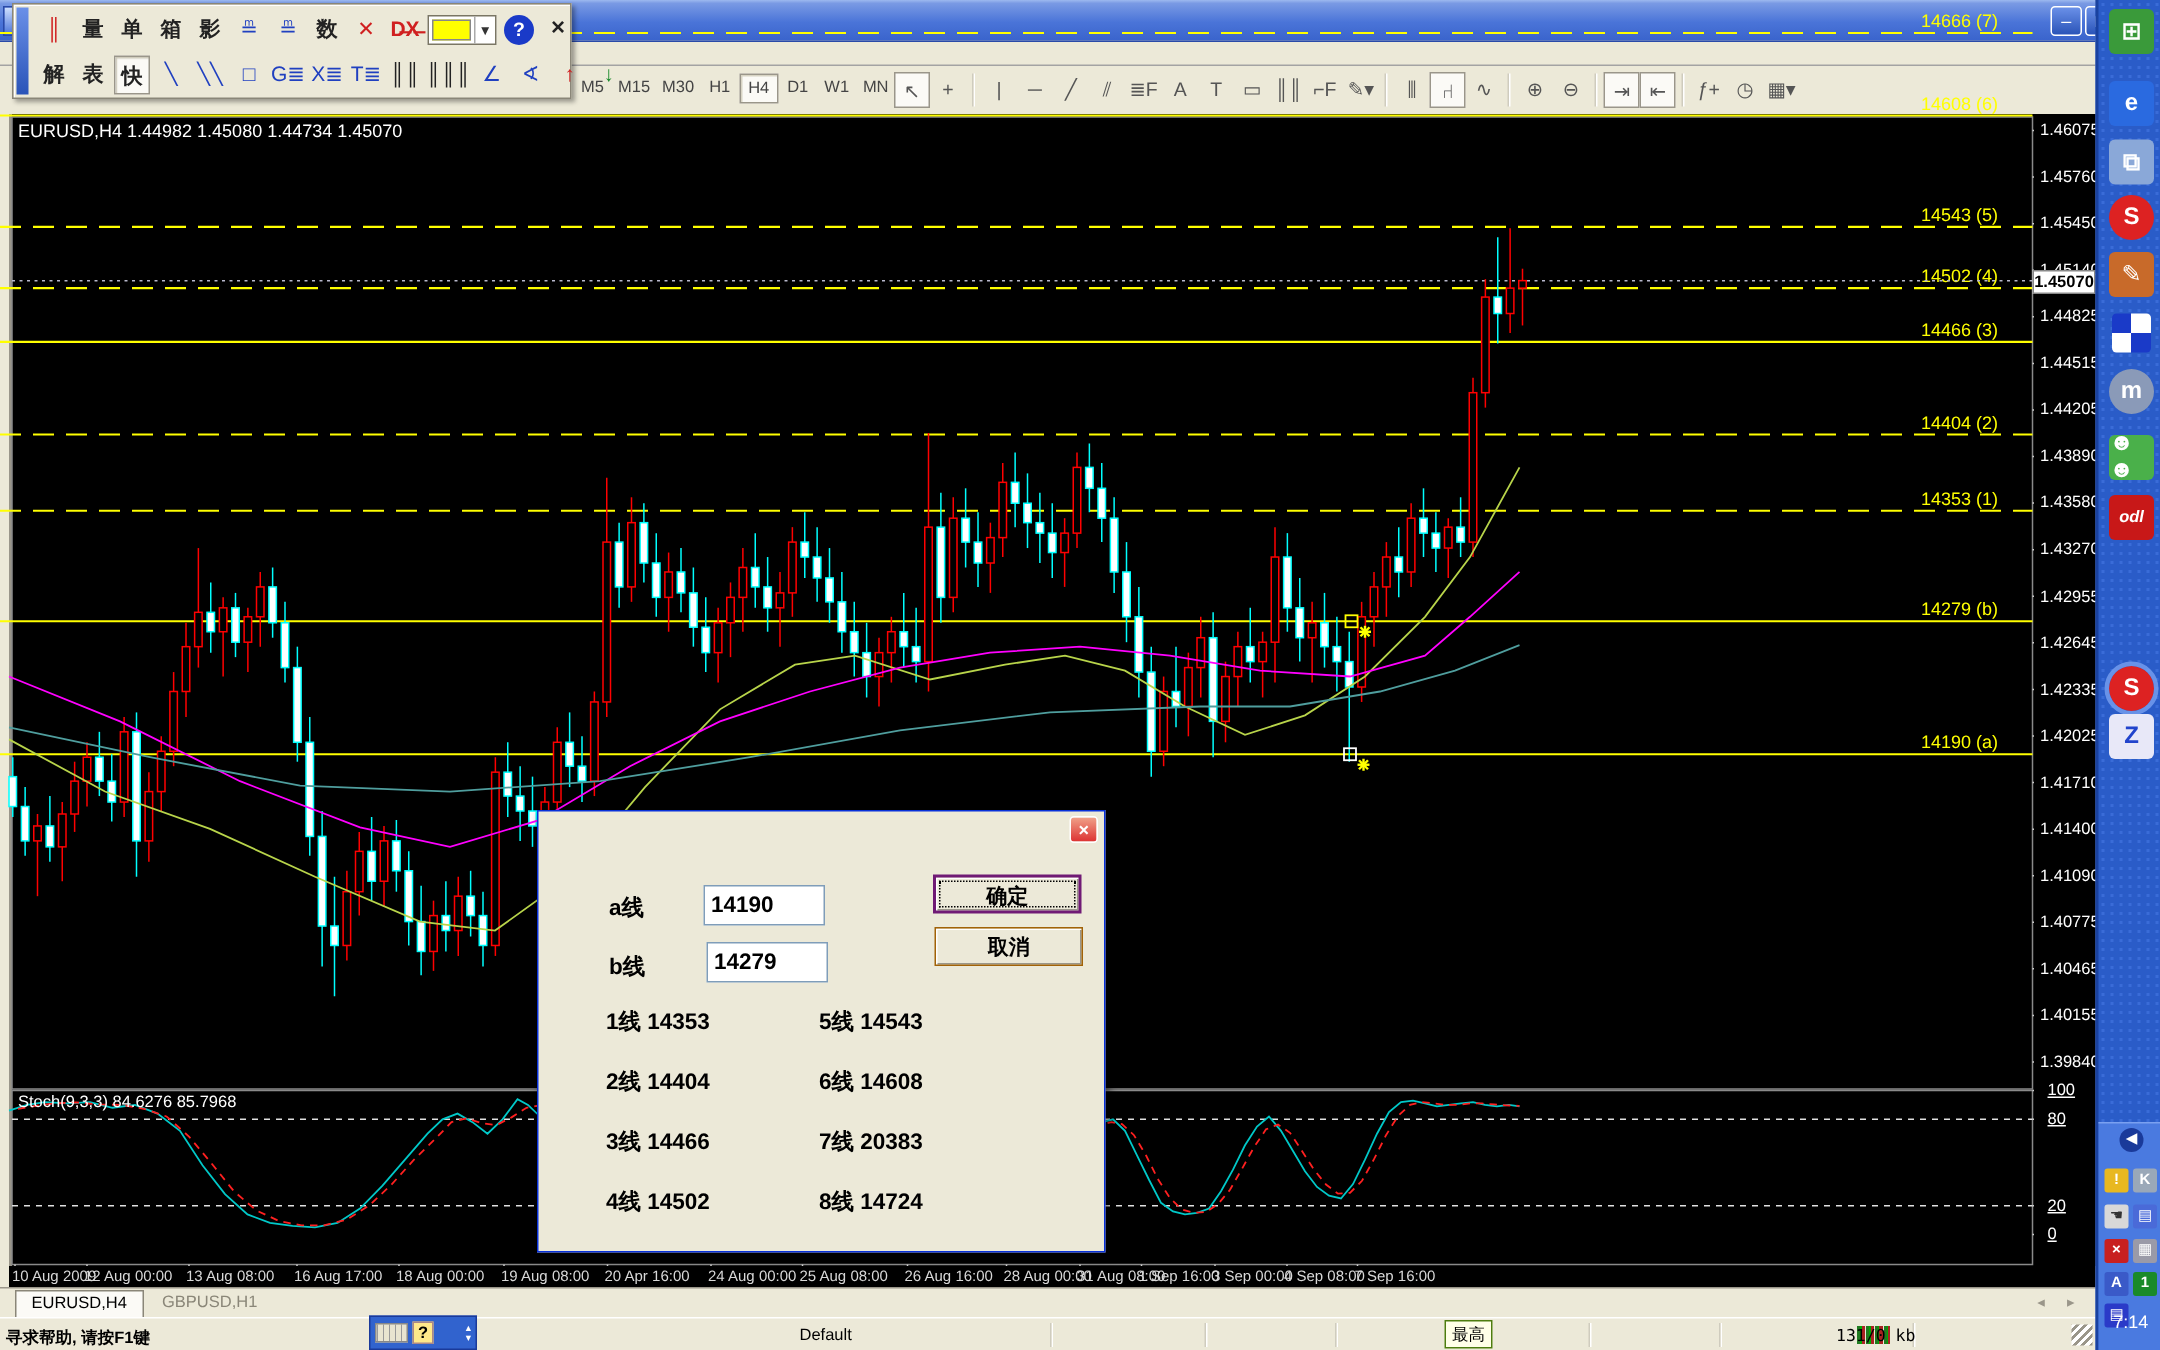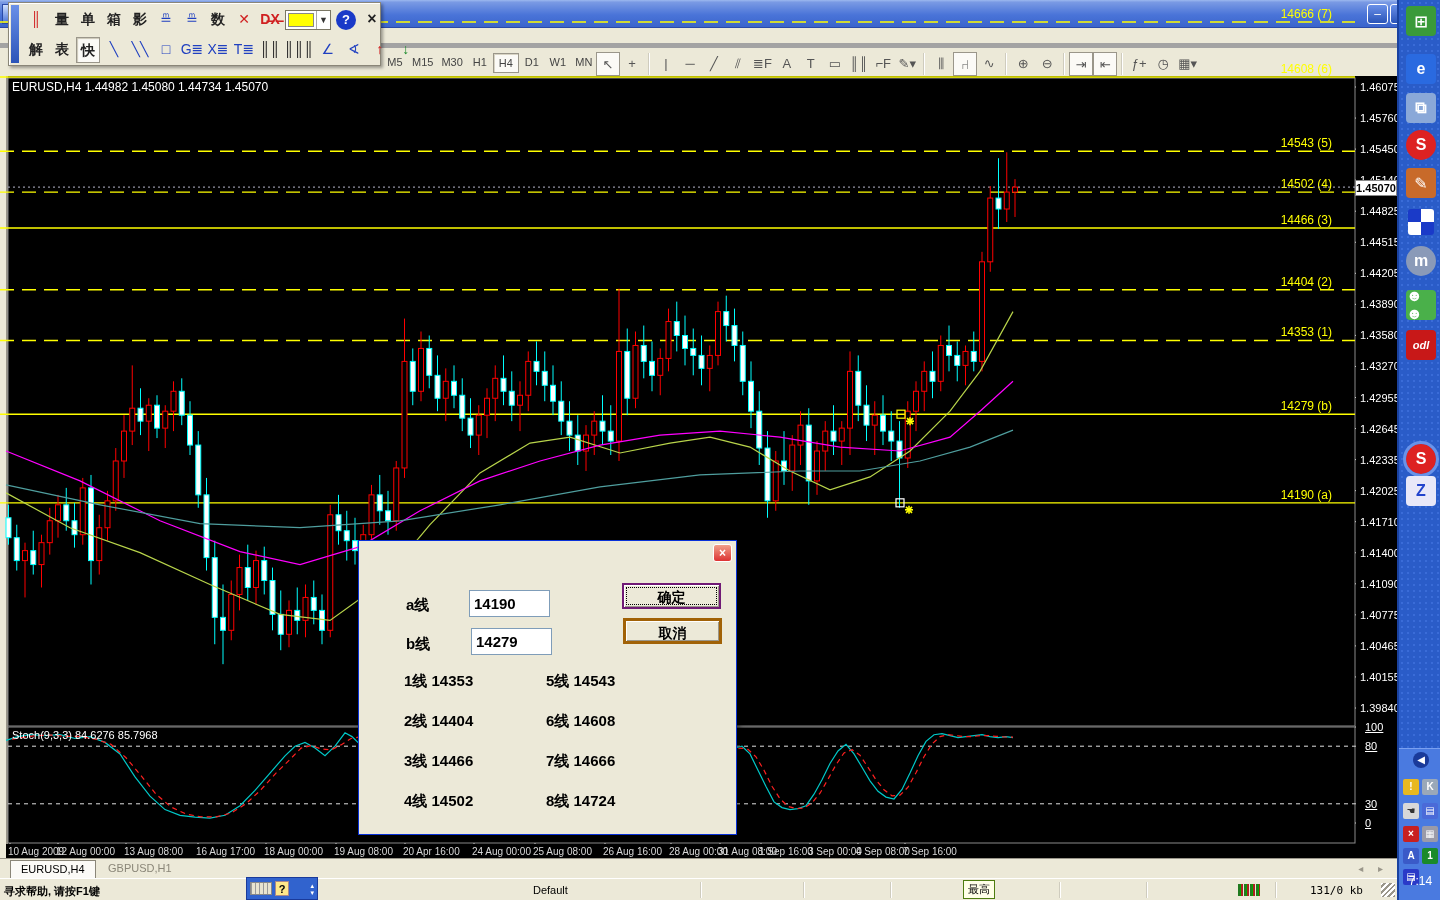--- a/index.html
+++ b/index.html
@@ -15,21 +15,21 @@
     background:linear-gradient(#cfe0ff,#4a74d8); border:1px solid #2a4aa8; }
   .winbtns { position:absolute; right:6px; top:4px; display:flex; gap:2px; z-index:4; }
   .winbtn { width:21px; height:20px; border:1px solid #fff; border-radius:3px;
     color:#fff; font-size:12px; line-height:18px; text-align:center;
     background:linear-gradient(#6a90e8,#2a54b8); }
   .winbtn.close { background:linear-gradient(#f0a088,#cc4028); }
   .menubar { position:absolute; left:0; top:28px; width:1397px; height:15px; background:#ece9d8; }
   .menu-help { position:absolute; left:381px; top:1px; font-size:11px; color:#222; }
   .mdi-btns { position:absolute; right:50px; top:1px; font-size:10px; color:#b8b4a4; letter-spacing:3px; }
   .toolbar { position:absolute; left:0; top:43px; width:1397px; height:34px; background:#ece9d8;
-    border-top:5px solid #a3a3a3;padding-left:46px; }
+    border-top:1px solid #a3a3a3;padding-left:46px; }
   .tf-row { position:absolute; left:382px; top:5px; display:flex; }
   .tfbtn { min-width:26px; padding:3px 4px; font-size:11px; color:#444; text-align:center; }
   .tfbtn.active { background:#fbfaf6; border:1px solid #9a968a; box-shadow:inset 1px 1px 0 #d8d4c4; }
   .tb-sep { width:2px; height:22px; margin:0 4px; border-left:1px solid #cfccbe; border-right:1px solid #fff; }
   .tbbtn { min-width:24px; height:24px; padding:2px 3px; font-size:13px; color:#555;
     text-align:center; line-height:20px; }
   .tbbtn.active { background:#fbfaf6; border:1px solid #9a968a; }
   .main-tb { position:absolute; left:596px; top:4px; display:flex; align-items:center; }
 
   
@@ -67,21 +67,21 @@
     background:#ece9d8; border:1px solid #0831d9; box-shadow:2px 2px 6px rgba(0,0,0,.5); }
   .dlg-title { position:absolute; left:1px; top:1px; right:1px; height:22px;
     background:linear-gradient(#3a80f0 0%, #1c5ad8 40%, #1648b8 100%);
     color:#fff; font-size:13px; font-weight:bold; padding:3px 0 0 8px; }
   .dlg-close { position:absolute; right:4px; top:3px; width:19px; height:18px; border:1px solid #fff;
     border-radius:3px; background:linear-gradient(#f0a088,#d33); color:#fff; font-size:12px;
     text-align:center; line-height:16px; font-weight:bold; }
   .dlg-label { position:absolute; font-size:15px; font-weight:bold; color:#000; }
   .dlg-input { position:absolute; width:81px; height:27px; background:#fff; border:1px solid #7f9db9;
     font-size:15px; font-weight:bold; color:#000; padding:2px 4px; font-family:"Liberation Sans",sans-serif; }
-  .dlg-btn { position:absolute; width:99px; height:26px; background:#ece9d8; border:3px solid #a16207;
+  .dlg-btn { position:absolute; width:99px; height:26px; background:#ece9d8; border:1px solid #a16207;
     box-shadow:inset 1px 1px 0 #fff, inset -1px -1px 0 #9a968a; font-size:14px; font-weight:bold;
     text-align:center; line-height:24px; }
   .dlg-btn.default { border:2px solid #701a75; outline:1px dotted #000; outline-offset:-5px; }
   .dlg-grid { position:absolute; font-size:15px; font-weight:bold; color:#000; white-space:nowrap; }
 
   
   .tabbar { position:absolute; left:0; top:858px; width:1397px; height:20px; background:#ece9d8;
     border-top:1px solid #9a968a; }
   .tab { position:absolute; top:1px; height:18px; padding:2px 10px; font-size:11px; }
   .tab.active { background:#fbfaf6; border:1px solid #8a8678; border-bottom:none; color:#000; }
@@ -89,21 +89,21 @@
   .tab-scroll { position:absolute; right:8px; top:4px; color:#9a968a; font-size:10px; letter-spacing:6px; }
   .statusbar { position:absolute; left:0; top:878px; width:1397px; height:22px; background:#ece9d8;
     border-top:1px solid #fff; font-size:11px; color:#000; }
   .sb-help { position:absolute; left:4px; top:5px; font-weight:bold; }
   .sb-default { position:absolute; left:533px; top:5px; }
   .sb-groove { position:absolute; top:3px; width:2px; height:16px; border-left:1px solid #cfccbe; border-right:1px solid #fff; }
   .sb-tip { position:absolute; left:963px; top:1px; background:#ffffe8; border:1px solid #4d7c0f;
     padding:1px 4px; font-size:11px; }
   .sb-net { position:absolute; left:1238px; top:5px; width:22px; height:12px;
     background:repeating-linear-gradient(90deg,#207a20 0 2px,#0a0 2px 3px,#a22 3px 5px,#ece9d8 5px 6px); }
-  .sb-kb { position:absolute; left:1310px; top:5px; font-family:"DejaVu Sans Mono",monospace; font-size:11px; }
+  .sb-kb { position:absolute; left:1224px; top:5px; font-family:"DejaVu Sans Mono",monospace; font-size:11px; }
   .sb-grip { position:absolute; right:2px; top:4px; width:14px; height:14px;
     background:repeating-linear-gradient(135deg,#fff 0 2px,#9a968a 2px 4px); }
   .ime { position:absolute; left:246px; top:877px; width:72px; height:23px; background:#3163ce;
     border:1px solid #1a3a9a; z-index:5; display:flex; align-items:center; padding:0 3px; gap:3px; }
   .ime .kbd { width:22px; height:13px; background:#e8e4d0; border:1px solid #888;
     background-image:repeating-linear-gradient(90deg,#999 0 1px,transparent 1px 4px); }
   .ime .q { width:14px; height:15px; background:#ffe88a; border:1px solid #a88; font-size:11px;
     font-weight:bold; text-align:center; line-height:14px; }
   .ime .arrows { color:#fff; font-size:7px; line-height:7px; text-align:center; margin-left:auto; }
 
@@ -199,21 +199,21 @@
       <div class="ptick" style="top: 408.65px;">1.42025</div>
       <div class="ptick" style="top: 439.7px;">1.41710</div>
       <div class="ptick" style="top: 470.75px;">1.41400</div>
       <div class="ptick" style="top: 501.8px;">1.41090</div>
       <div class="ptick" style="top: 532.85px;">1.40775</div>
       <div class="ptick" style="top: 563.9px;">1.40465</div>
       <div class="ptick" style="top: 594.95px;">1.40155</div>
       <div class="ptick" style="top: 626px;">1.39840</div>
       <div class="stick" style="top: 645px;">100</div>
       <div class="stick" style="top: 664.2px;">80</div>
-      <div class="stick" style="top: 721.8px;">30</div>
+      <div class="stick" style="top: 721.8px;">20</div>
       <div class="stick" style="top: 741px;">0</div>
       <div class="cur-price" style="top: 104.097px;">1.45070</div>
     </div>
   <div class="date-axis" id="date-axis">
       <div class="dlabel" style="left: 2px;">10 Aug 2009</div>
       <div class="dlabel" style="left: 50px;">12 Aug 00:00</div>
       <div class="dlabel" style="left: 118px;">13 Aug 08:00</div>
       <div class="dlabel" style="left: 190px;">16 Aug 17:00</div>
       <div class="dlabel" style="left: 258px;">18 Aug 00:00</div>
       <div class="dlabel" style="left: 328px;">19 Aug 08:00</div>
@@ -602,21 +602,21 @@
     <div class="dlg-label" style="left:47px; top:94px;">b线</div>
     <input class="dlg-input" style="left: 112px; top: 87px;" value="14279">
     <div class="dlg-btn default" style="left:263px; top:42px;">确定</div>
     <div class="dlg-btn" style="left:264px; top:77px;">取消</div>
     <div id="dlg-grid">
         <div class="dlg-grid" style="left: 45px; top: 131px;">1线 14353</div>
         <div class="dlg-grid" style="left: 187px; top: 131px;">5线 14543</div>
         <div class="dlg-grid" style="left: 45px; top: 171px;">2线 14404</div>
         <div class="dlg-grid" style="left: 187px; top: 171px;">6线 14608</div>
         <div class="dlg-grid" style="left: 45px; top: 211px;">3线 14466</div>
-        <div class="dlg-grid" style="left: 187px; top: 211px;">7线 14666</div>
+        <div class="dlg-grid" style="left: 187px; top: 211px;">7线 20383</div>
         <div class="dlg-grid" style="left: 45px; top: 251px;">4线 14502</div>
         <div class="dlg-grid" style="left: 187px; top: 251px;">8线 14724</div>
       </div>
   </div>
 
   <div class="tabbar">
     <div id="tabs">
         <div class="tab active" style="left: 10px;">EURUSD,H4</div>
         <div class="tab inactive" style="left: 98px;">GBPUSD,H1</div>
       </div>

